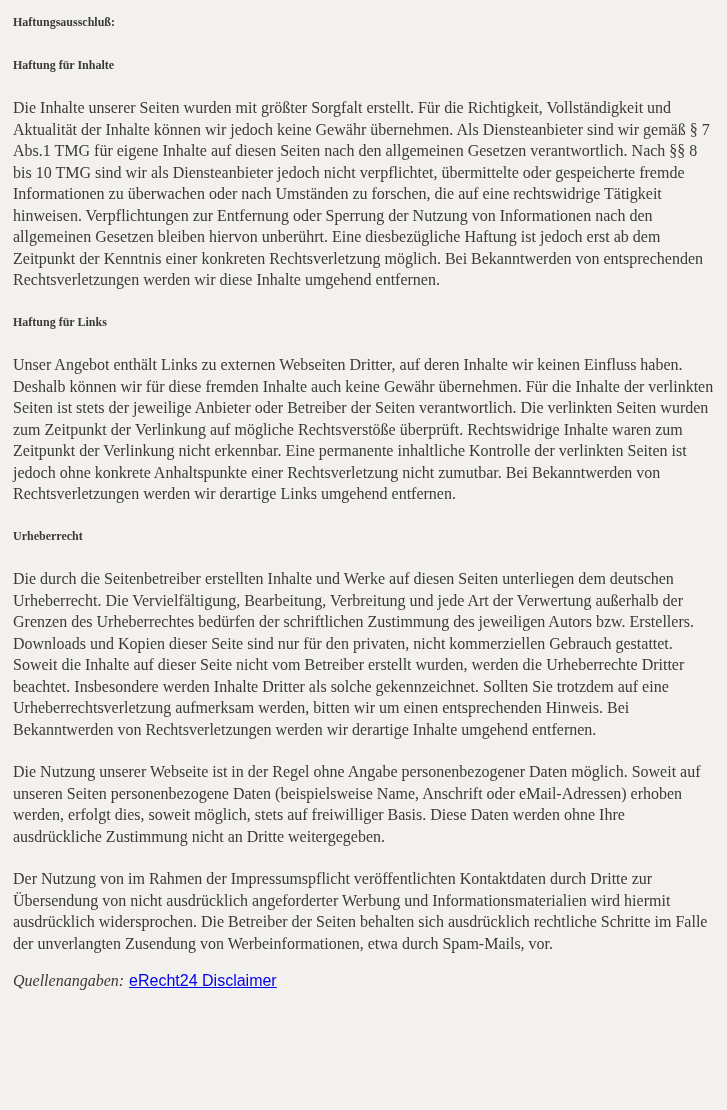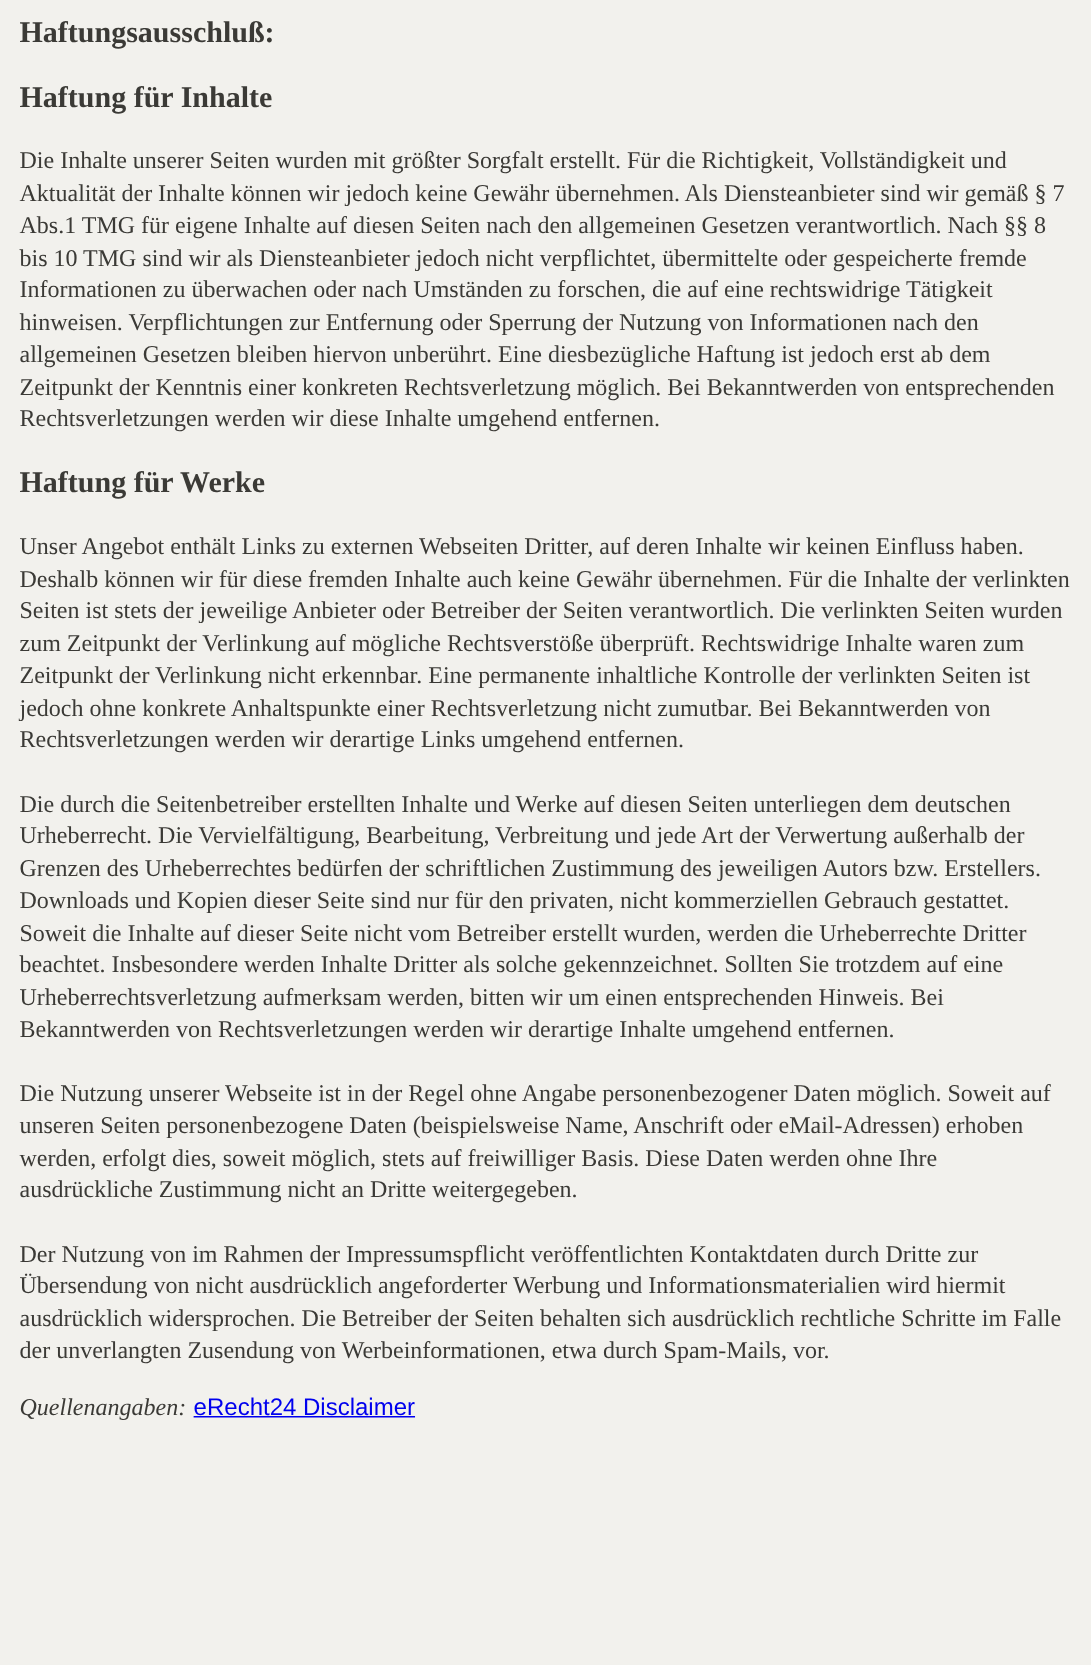--- a/index.html
+++ b/index.html
@@ -11,21 +11,21 @@
     min-height: 1110px;
     box-sizing: border-box;
     background: #f2f1ed;
     color: #3b3a36;
     font-family: "Liberation Serif", "DejaVu Serif", serif;
     font-size: 16px;
     line-height: 21.5px;
     padding: 12px 13px;
   }
   h1, h2 {
-    font-size: 20px;
+    font-size: 12px;
     font-weight: bold;
     line-height: 21.5px;
     margin: 21px 0;
   }
   h1 {
     margin-top: 0;
   }
   p {
     margin: 16px 0;
   }
@@ -51,25 +51,26 @@
 <main>
 
   <h1>Haftungsausschluß:</h1>
 
   <section>
     <h2>Haftung für Inhalte</h2>
     <p class="section-paragraph">Die Inhalte unserer Seiten wurden mit größter Sorgfalt erstellt. Für die Richtigkeit, Vollständigkeit und Aktualität der Inhalte können wir jedoch keine Gewähr übernehmen. Als Diensteanbieter sind wir gemäß § 7 Abs.1 TMG für eigene Inhalte auf diesen Seiten nach den allgemeinen Gesetzen verantwortlich. Nach §§ 8 bis 10 TMG sind wir als Diensteanbieter jedoch nicht verpflichtet, übermittelte oder gespeicherte fremde Informationen zu überwachen oder nach Umständen zu forschen, die auf eine rechtswidrige Tätigkeit hinweisen. Verpflichtungen zur Entfernung oder Sperrung der Nutzung von Informationen nach den allgemeinen Gesetzen bleiben hiervon unberührt. Eine diesbezügliche Haftung ist jedoch erst ab dem Zeitpunkt der Kenntnis einer konkreten Rechtsverletzung möglich. Bei Bekanntwerden von entsprechenden Rechtsverletzungen werden wir diese Inhalte umgehend entfernen.</p>
   </section>
 
   <section>
-    <h2>Haftung für Werke</h2>
+    <h2>Haftung für Links</h2>
     <p class="section-paragraph">Unser Angebot enthält Links zu externen Webseiten Dritter, auf deren Inhalte wir keinen Einfluss haben. Deshalb können wir für diese fremden Inhalte auch keine Gewähr übernehmen. Für die Inhalte der verlinkten Seiten ist stets der jeweilige Anbieter oder Betreiber der Seiten verantwortlich. Die verlinkten Seiten wurden zum Zeitpunkt der Verlinkung auf mögliche Rechtsverstöße überprüft. Rechtswidrige Inhalte waren zum Zeitpunkt der Verlinkung nicht erkennbar. Eine permanente inhaltliche Kontrolle der verlinkten Seiten ist jedoch ohne konkrete Anhaltspunkte einer Rechtsverletzung nicht zumutbar. Bei Bekanntwerden von Rechtsverletzungen werden wir derartige Links umgehend entfernen.</p>
   </section>
 
   <section>
+    <h2>Urheberrecht</h2>
     <p class="section-paragraph">Die durch die Seitenbetreiber erstellten Inhalte und Werke auf diesen Seiten unterliegen dem deutschen Urheberrecht. Die Vervielfältigung, Bearbeitung, Verbreitung und jede Art der Verwertung außerhalb der Grenzen des Urheberrechtes bedürfen der schriftlichen Zustimmung des jeweiligen Autors bzw. Erstellers. Downloads und Kopien dieser Seite sind nur für den privaten, nicht kommerziellen Gebrauch gestattet. Soweit die Inhalte auf dieser Seite nicht vom Betreiber erstellt wurden, werden die Urheberrechte Dritter beachtet. Insbesondere werden Inhalte Dritter als solche gekennzeichnet. Sollten Sie trotzdem auf eine Urheberrechtsverletzung aufmerksam werden, bitten wir um einen entsprechenden Hinweis. Bei Bekanntwerden von Rechtsverletzungen werden wir derartige Inhalte umgehend entfernen.</p>
   </section>
 
   <section>
     <p class="section-paragraph">Die Nutzung unserer Webseite ist in der Regel ohne Angabe personenbezogener Daten möglich. Soweit auf unseren Seiten personenbezogene Daten (beispielsweise Name, Anschrift oder eMail-Adressen) erhoben werden, erfolgt dies, soweit möglich, stets auf freiwilliger Basis. Diese Daten werden ohne Ihre ausdrückliche Zustimmung nicht an Dritte weitergegeben.</p>
     <p>Der Nutzung von im Rahmen der Impressumspflicht veröffentlichten Kontaktdaten durch Dritte zur Übersendung von nicht ausdrücklich angeforderter Werbung und Informationsmaterialien wird hiermit ausdrücklich widersprochen. Die Betreiber der Seiten behalten sich ausdrücklich rechtliche Schritte im Falle der unverlangten Zusendung von Werbeinformationen, etwa durch Spam-Mails, vor.</p>
   </section>
 
   <p class="source-note">
     <em>Quellenangaben:</em><a href="#">eRecht24 Disclaimer</a>

